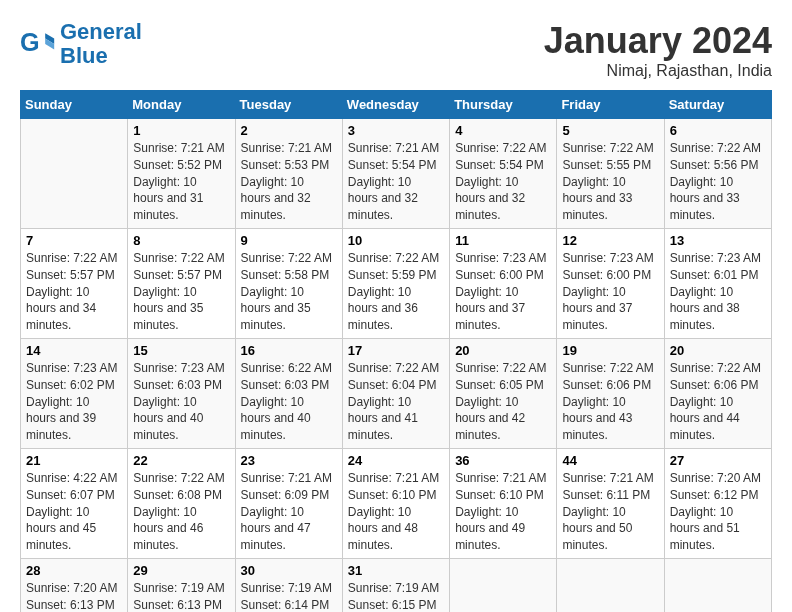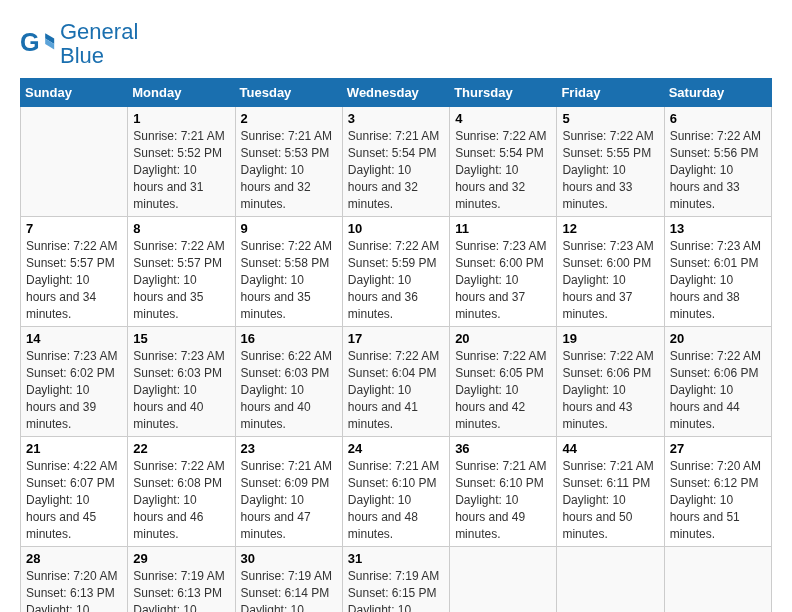--- a/index.html
+++ b/index.html
@@ -15,21 +15,21 @@
       justify-content: space-between;
       align-items: flex-start;
       margin-bottom: 10px;
     }
     .logo {
       display: flex;
       align-items: center;
     }
     .logo-text {
       font-size: 22px;
-      font-weight: normal;
+      font-weight: bold;
       color: #333;
       line-height: 1.1;
     }
     .logo-text span {
       color: #1a6faf;
     }
     .logo-icon {
       width: 36px;
       height: 36px;
       margin-right: 4px;
@@ -95,20 +95,24 @@
     <svg class="logo-icon" viewBox="0 0 40 40" xmlns="http://www.w3.org/2000/svg">
       <text y="28" font-size="28" fill="#1a6faf" font-family="Arial" font-weight="bold">G</text>
       <polygon points="28,8 38,14 38,20 28,14" fill="#1a6faf"></polygon>
       <polygon points="28,14 38,20 38,26 28,20" fill="#5ba3d9"></polygon>
     </svg>
     <div class="logo-text">
       <span>General</span><br>
       <span style="color:#1a6faf;">Blue</span>
     </div>
   </div>
+  <div class="title-block">
+    <div class="month-title">January 2024</div>
+    <div class="location">Nimaj, Rajasthan, India</div>
+  </div>
 </div>
 
 <table>
   <thead>
     <tr>
     <th>Sunday</th>
         <th>Monday</th>
         <th>Tuesday</th>
         <th>Wednesday</th>
         <th>Thursday</th>

